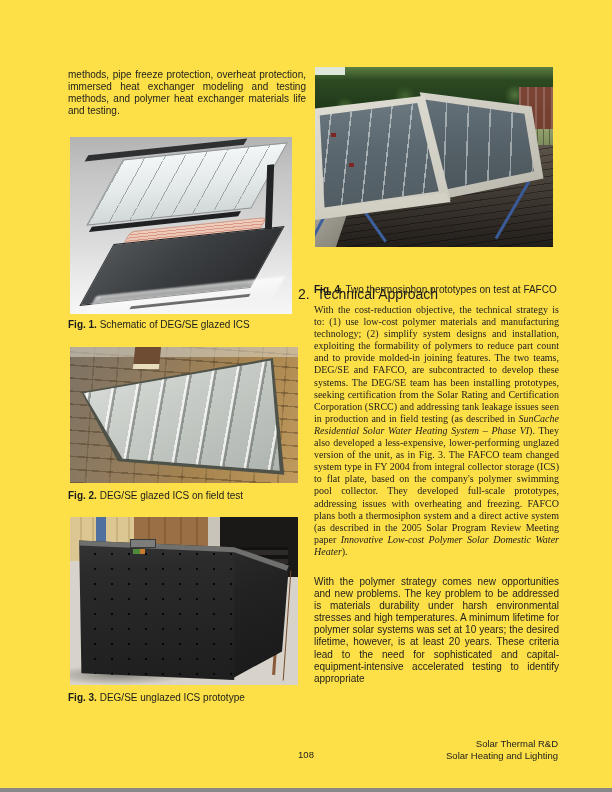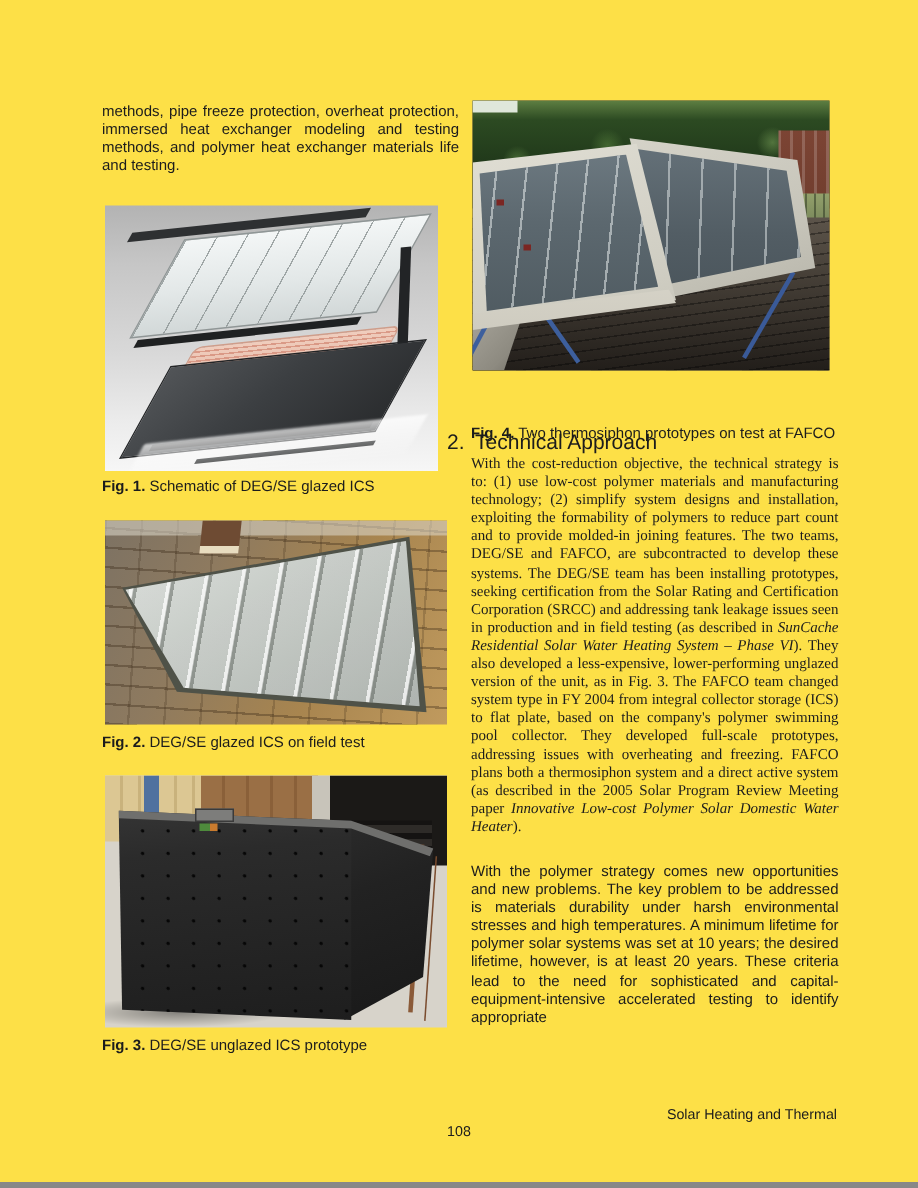--- a/index.html
+++ b/index.html
@@ -237,16 +237,17 @@
 
   <div class="abs section-heading">
     <span class="num">2.</span><span>Technical Approach</span>
   </div>
 
   <div class="abs body-text col-right para1"><span>With the cost-reduction objective, the technical strategy is to: (1) use low-cost polymer materials and manufacturing technology; (2) simplify system designs and installation, exploiting the formability of polymers to reduce part count and to provide molded-in joining features. The two teams, DEG/SE and FAFCO, are subcontracted to develop these systems. The DEG/SE team has been installing prototypes, seeking certification from the Solar Rating and Certification Corporation (SRCC) and addressing tank leakage issues seen in production and in field testing (as described in </span><i>SunCache Residential Solar Water Heating System – Phase VI</i><span>). They also developed a less-expensive, lower-performing unglazed version of the unit, as in Fig. 3. The FAFCO team changed system type in FY 2004 from integral collector storage (ICS) to flat plate, based on the company's polymer swimming pool collector. They developed full-scale prototypes, addressing issues with overheating and freezing. FAFCO plans both a thermosiphon system and a direct active system (as described in the 2005 Solar Program Review Meeting paper </span><i>Innovative Low-cost Polymer Solar Domestic Water Heater</i><span>).</span></div>
   <div class="abs body-text col-right para2">With the polymer strategy comes new opportunities and new problems. The key problem to be addressed is materials durability under harsh environmental stresses and high temperatures. A minimum lifetime for polymer solar systems was set at 10 years; the desired lifetime, however, is at least 20 years. These criteria lead to the need for sophisticated and capital-equipment-intensive accelerated testing to identify appropriate</div>
 
   <div class="abs footer-page">108</div>
   <div class="abs footer-right">
-    <div>Solar Heating and Thermal</div>
+    <div>Solar Thermal R&amp;D</div>
+    <div>Solar Heating and Lighting</div>
   </div>
 
 </div>
 
 </body></html>

